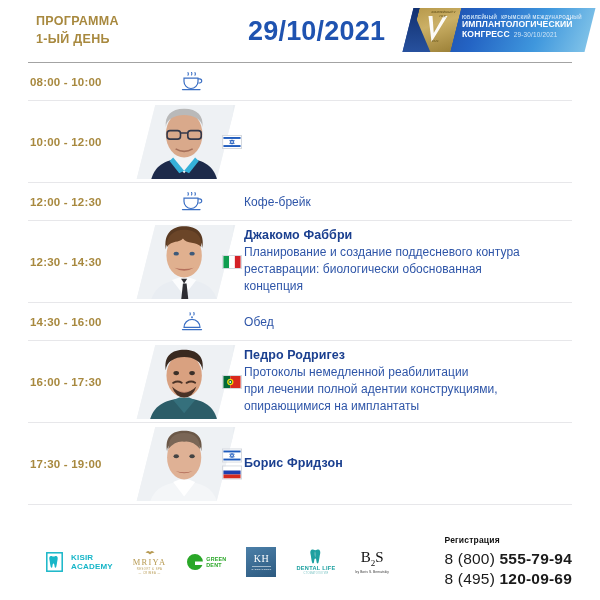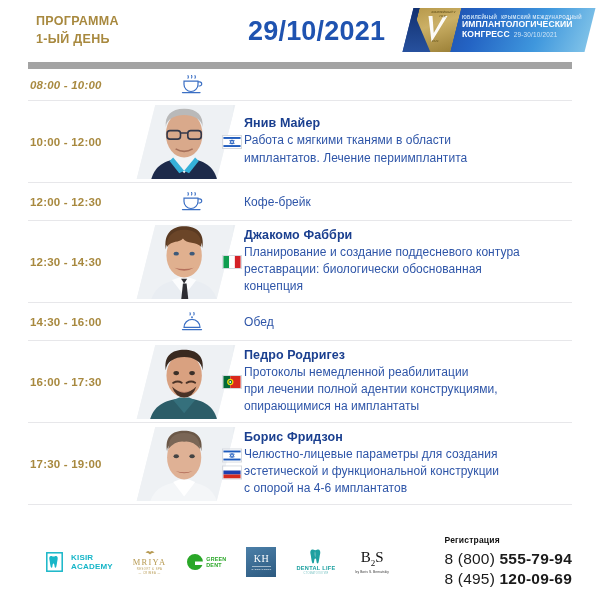--- a/index.html
+++ b/index.html
@@ -90,21 +90,21 @@
   }
 
   
   .schedule { padding: 0 28px; }
   .row {
     display: flex;
     align-items: center;
     border-top: 1px solid #e7e7ea;
     position: relative;
   }
-  .row.first { border-top: 7px solid #a3a3a3; font-style: italic; }
+  .row.first { border-top: 1px solid #a3a3a3; }
   .row.break { height: 38px; }
   .row.talk  { min-height: 82px; }
 
   .time {
     width: 112px;
     flex: 0 0 112px;
     font-size: 11.5px;
     font-weight: bold;
     color: #a8893f;
     letter-spacing: .2px;
@@ -284,25 +284,20 @@
           <div class="flags">
             <svg class="flag" viewBox="0 0 20 14">
               <rect width="20" height="14" fill="#ffffff"></rect>
               <rect y="1.2" width="20" height="2.2" fill="#1e5bbd"></rect>
               <rect y="10.6" width="20" height="2.2" fill="#1e5bbd"></rect>
               <path d="M10 4.4 l2.6 4.4 h-5.2 z M10 9.6 l2.6 -4.4 h-5.2 z" fill="none" stroke="#1e5bbd" stroke-width="0.9"></path>
             </svg>
           </div>
         </div>
       </div>
-      <div class="info">
-        <div class="speaker">Янив Майер</div>
-        <div class="topic">Работа с мягкими тканями в области
-имплантатов. Лечение периимплантита</div>
-      </div>
     </div>
 
     <div class="row break">
       <div class="time">12:00 - 12:30</div>
       <div class="media">
         <span class="break-icon">
           <svg width="22" height="20" viewBox="0 0 22 20">
             <path d="M7 3.2 c0.8-1 0.2-1.9 0-2.6 M10.5 3.0 c0.8-1 0.2-2.1 0-2.8 M14 3.2 c0.8-1 0.2-1.9 0-2.6" stroke="#3b6fc4" stroke-width="1.1" fill="none" stroke-linecap="round"></path>
             <path d="M3 6.2 h14 v3.3 a7 7 0 0 1 -14 0 Z" stroke="#3b6fc4" stroke-width="1.2" fill="none"></path>
             <path d="M17 6.8 h1.6 a2.1 2.1 0 0 1 0 4.2 h-1.2" stroke="#3b6fc4" stroke-width="1.2" fill="none"></path>
@@ -438,23 +433,20 @@
             <svg class="flag" viewBox="0 0 20 14">
               <rect width="20" height="4.67" y="0" fill="#ffffff"></rect>
               <rect width="20" height="4.67" y="4.67" fill="#1e40af"></rect>
               <rect width="20" height="4.67" y="9.33" fill="#d52b1e"></rect>
             </svg>
           </div>
         </div>
       </div>
       <div class="info">
         <div class="speaker">Борис Фридзон</div>
-        <div class="topic">Челюстно-лицевые параметры для создания
-эстетической и функциональной конструкции
-с опорой на 4-6 имплантатов</div>
       </div>
     </div>
 
     <div class="schedule-bottom"></div>
   </div>
 
   <div class="footer">
     <div class="sponsors">
 
       <div class="sp sp-kisir">

